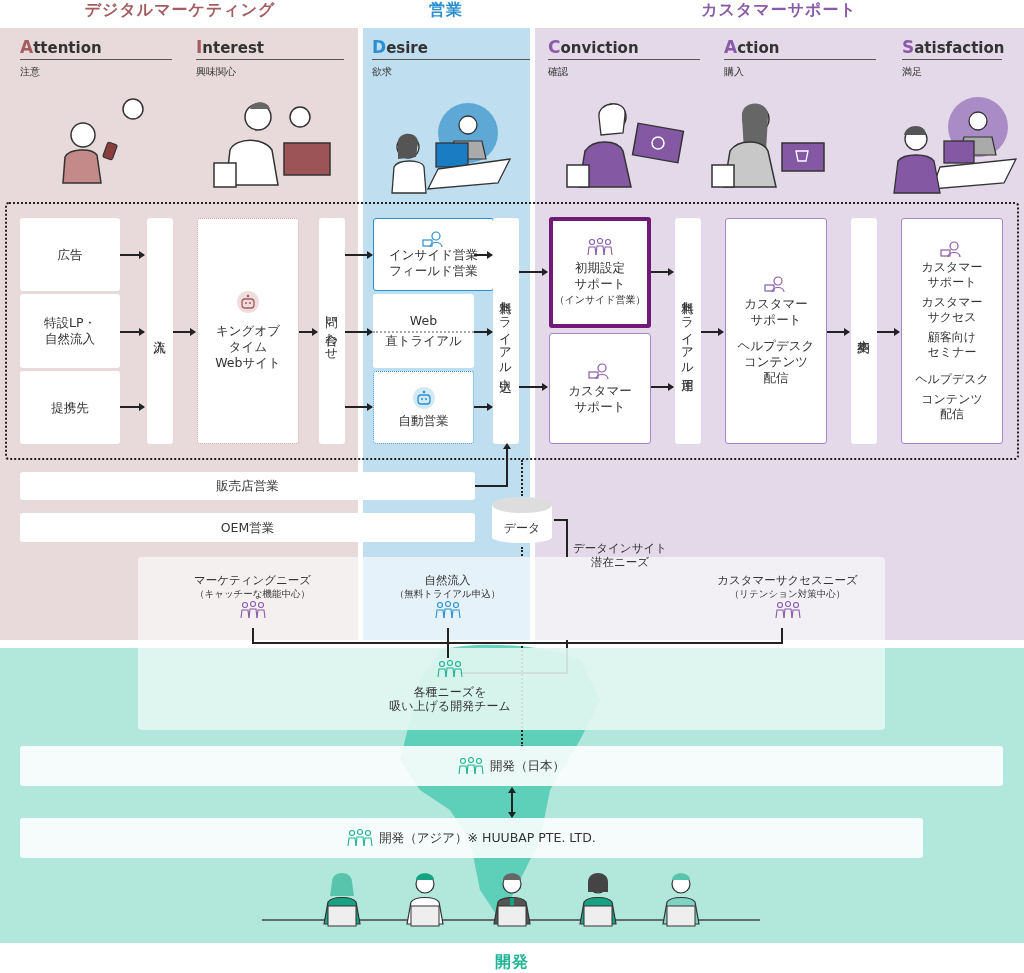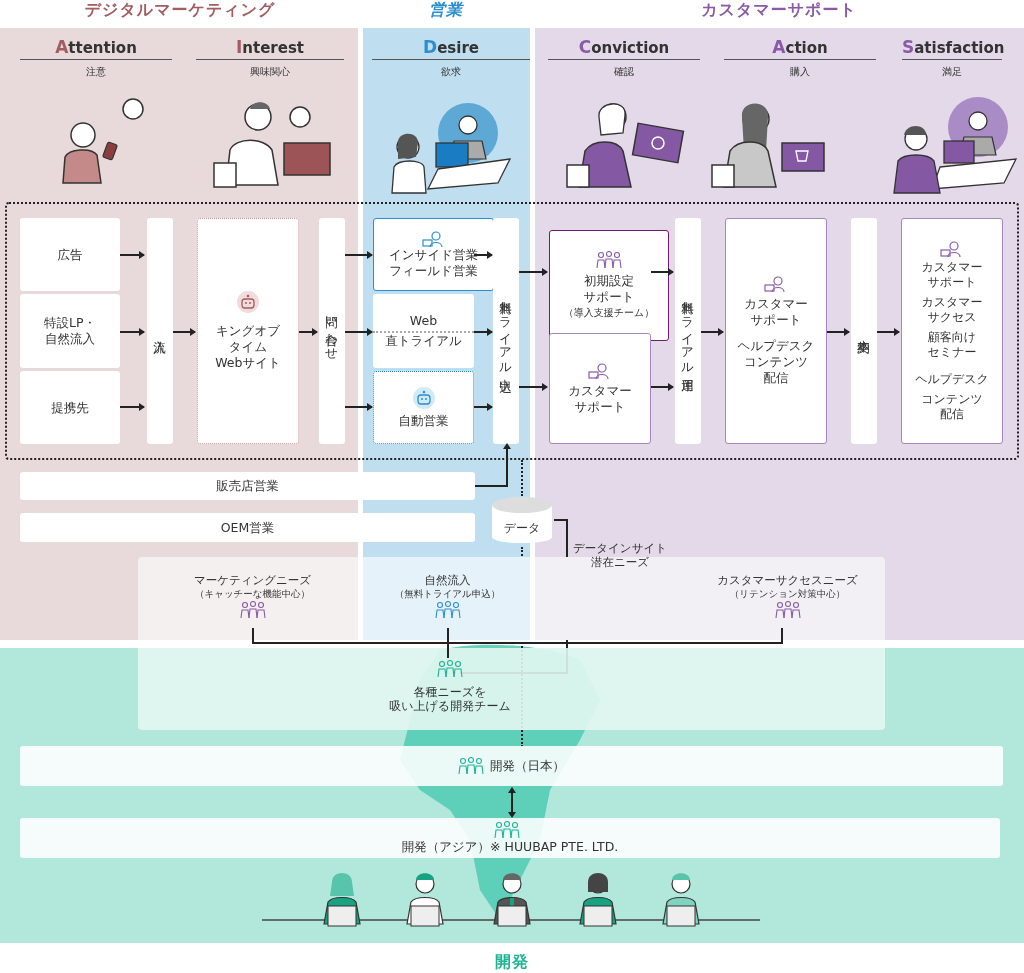--- a/index.html
+++ b/index.html
@@ -1,39 +1,39 @@
 <!DOCTYPE html>
 <html><head>
 <meta charset="utf-8">
 <style>
 *{box-sizing:border-box;margin:0;padding:0}
 body{width:1024px;height:973px;position:relative;background:#fff;font-family:"DejaVu Sans","Liberation Sans",sans-serif;color:#333;overflow:hidden}
 .abs{position:absolute}
 .sec-title{position:absolute;top:0;height:24px;font-size:16px;font-weight:bold;text-align:center;letter-spacing:1px}
 .bg{position:absolute}
-.stage{position:absolute;top:38px;text-align:center}
+.stage{position:absolute;top:38px;text-align:left}
 .stage .en{font-size:15px;font-weight:bold;color:#333;padding-bottom:2px;border-bottom:1.5px solid #555;line-height:18px}
 .stage .en .cap{font-size:17px}
 .stage .ja{font-size:10px;margin-top:5px;color:#333}
 .ill{position:absolute}
 .box{position:absolute;background:#fff;border-radius:3px;display:flex;flex-direction:column;align-items:center;justify-content:center;text-align:center;font-size:12.5px;line-height:16px;color:#333}
 .vbox{position:absolute;background:#fff;border-radius:3px;display:flex;align-items:center;justify-content:center;font-size:12.5px;line-height:15px;writing-mode:vertical-rl;letter-spacing:1px;color:#333}
 .sm{font-size:10px}
 .arrow{position:absolute;height:2px;background:#222}
 .arrow::after{content:"";position:absolute;right:-1px;top:-3px;border-left:6px solid #222;border-top:4px solid transparent;border-bottom:4px solid transparent}
 .vline{position:absolute;width:2px;background:#222}
 .hline{position:absolute;height:2px;background:#222}
 .needs{position:absolute;text-align:center;font-size:11.5px;line-height:14px;color:#333}
 .needs .sub{font-size:9.5px}
 </style>
 </head>
 <body>
 
 <div class="sec-title" style="left: 0px; width: 360px; color: rgb(163, 92, 96);">デジタルマーケティング</div>
-<div class="sec-title" style="left: 362px; width: 168px; color: rgb(42, 143, 208); font-style: italic;">営業</div>
+<div class="sec-title" style="left: 362px; width: 168px; color: rgb(42, 143, 208);">営業</div>
 <div class="sec-title" style="left: 534px; width: 490px; color: rgb(138, 90, 168);">カスタマーサポート</div>
 
 <div class="bg" style="left:0;top:28px;width:358px;height:612px;background:#e8d9da"></div>
 <div class="bg" style="left:363px;top:28px;width:167px;height:612px;background:#bfdff0"></div>
 <div class="bg" style="left:535px;top:28px;width:489px;height:612px;background:#e3d9e9"></div>
 <div class="bg" style="left:0;top:648px;width:1024px;height:295px;background:#b2e7dc"></div>
 
 <svg class="abs" style="left:380px;top:640px" width="260" height="300" viewBox="0 0 260 300">
   <path d="M60,10 C100,0 170,5 200,20 L220,60 L200,100 L170,150 L160,200 L140,240 L120,280 L100,250 L90,200 L70,170 L40,150 L20,120 L30,80 L40,40 Z" fill="#4fcab2" opacity="0.85"></path>
 </svg>
@@ -187,34 +187,34 @@
 <div class="arrow" style="left:474px;top:331px;width:18px"></div>
 <div class="arrow" style="left:474px;top:406px;width:18px"></div>
 
 <div class="vbox" style="left:493px;top:218px;width:26px;height:226px">
     <span>無料トライアル申込</span>
   </div>
 
 <div class="arrow" style="left:519px;top:271px;width:28px"></div>
 <div class="arrow" style="left:519px;top:386px;width:28px"></div>
 
-<div class="box" style="left:549px;top:230px;width:120px;height:111px;border:1px solid #701a75">
+<div class="box" style="left:549px;top:217px;width:102px;height:111px;border:4px solid #701a75">
   <svg width="26" height="18" viewBox="0 0 26 18">
       <g fill="none" stroke="#8a5aa8" stroke-width="1.1">
         <circle cx="5" cy="4" r="2.5"></circle>
         <circle cx="13" cy="3" r="2.5"></circle>
         <circle cx="21" cy="4" r="2.5"></circle>
         <path d="M1,17 L2,9 L8,9 L9,17"></path>
         <path d="M9,17 L10,8 L16,8 L17,17"></path>
         <path d="M17,17 L18,9 L24,9 L25,17"></path>
       </g>
     </svg>
   <span style="margin-top:4px">初期設定</span>
   <span>サポート</span>
-  <span class="sm">（導入支援チーム）</span>
+  <span class="sm">（インサイド営業）</span>
 </div>
 <div class="box" style="left:549px;top:333px;width:102px;height:111px;border:1px solid #a886c2">
   <svg width="24" height="16" viewBox="0 0 24 16">
       <circle cx="14" cy="5" r="4" fill="none" stroke="#8a5aa8" stroke-width="1.2"></circle>
       <path d="M8,16 C8,10 20,10 20,16" fill="none" stroke="#8a5aa8" stroke-width="1.2"></path>
       <rect x="1" y="9" width="9" height="6" fill="none" stroke="#8a5aa8" stroke-width="1.2"></rect>
     </svg>
   <span style="margin-top:4px">カスタマー</span>
   <span>サポート</span>
 </div>
@@ -367,21 +367,21 @@
         <path d="M1,17 L2,9 L8,9 L9,17"></path>
         <path d="M9,17 L10,8 L16,8 L17,17"></path>
         <path d="M17,17 L18,9 L24,9 L25,17"></path>
       </g>
     </svg>
   <span>開発（日本）</span>
 </div>
 <div class="vline" style="left:511px;top:790px;height:24px"></div>
 <div class="abs" style="left:508px;top:787px;border-bottom:6px solid #222;border-left:4px solid transparent;border-right:4px solid transparent"></div>
 <div class="abs" style="left:508px;top:812px;border-top:6px solid #222;border-left:4px solid transparent;border-right:4px solid transparent"></div>
-<div class="box" style="left:20px;top:818px;width:980px;height:40px;background:rgba(255,255,255,0.88);flex-direction:column">
+<div class="box" style="left:20px;top:818px;width:903px;height:40px;background:rgba(255,255,255,0.88);flex-direction:row">
   <svg width="26" height="18" viewBox="0 0 26 18" style="margin-right:6px">
       <g fill="none" stroke="#1fb396" stroke-width="1.1">
         <circle cx="5" cy="4" r="2.5"></circle>
         <circle cx="13" cy="3" r="2.5"></circle>
         <circle cx="21" cy="4" r="2.5"></circle>
         <path d="M1,17 L2,9 L8,9 L9,17"></path>
         <path d="M9,17 L10,8 L16,8 L17,17"></path>
         <path d="M17,17 L18,9 L24,9 L25,17"></path>
       </g>
     </svg>

